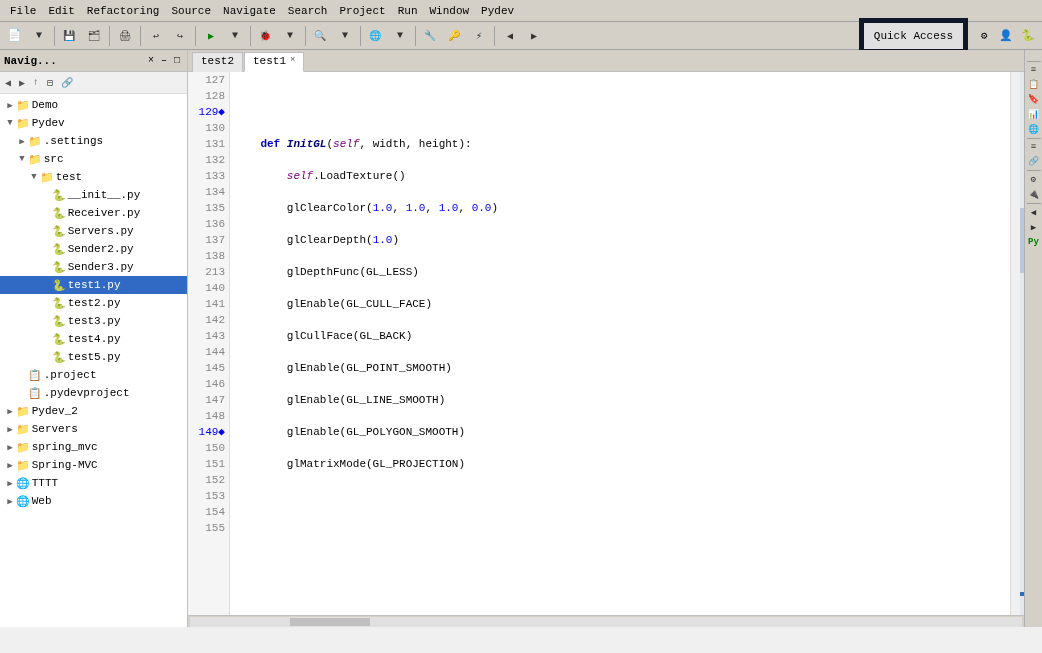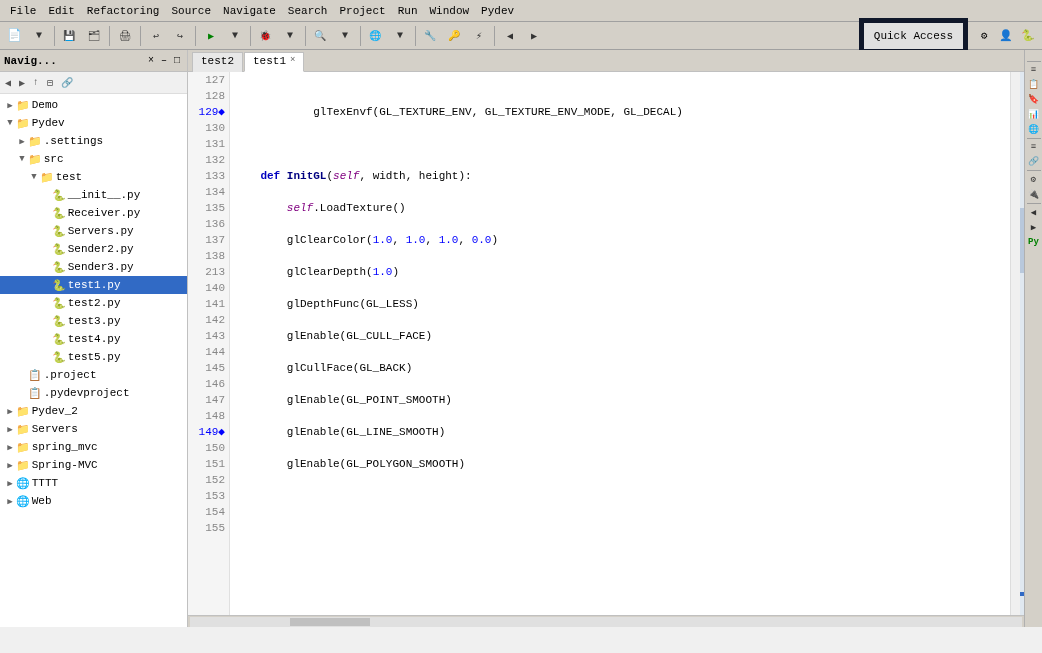--- a/index.html
+++ b/index.html
@@ -376,26 +376,23 @@
         <div class="line-num">151</div>
         <div class="line-num">152</div>
         <div class="line-num">153</div>
         <div class="line-num">154</div>
         <div class="line-num">155</div>
       </div>
 
       <div class="code-content">
         <div class="code-lines">
 
-<div class="code-line">
-  <span style="color:#000;">            glTexEnvf(GL_TEXTURE_ENV, GL_TEXTURE_ENV_MODE, GL_DECAL)</span>
-</div>
 <div class="code-line">&nbsp;</div>
 <div class="code-line">
-  <span style="color:#000;">    </span><span class="kw">def</span><span style="color:#000;"> </span><span style="color:#000080;font-weight:bold;">InitGL</span><span style="color:#000;">(</span><span style="color:#800080;font-style:italic;">self</span><span style="color:#000;">, width, height):</span>
+  <span style="color:#000;">    </span><span class="kw">def</span><span style="color:#000;"> </span><span style="color:#000080;font-weight:bold;font-style:italic;">InitGL</span><span style="color:#000;">(</span><span style="color:#800080;font-style:italic;">self</span><span style="color:#000;">, width, height):</span>
 </div>
 <div class="code-line">
   <span style="color:#000;">        </span><span style="color:#800080;font-style:italic;">self</span><span style="color:#000;">.LoadTexture()</span>
 </div>
 <div class="code-line">
   <span style="color:#000;">        glClearColor(</span><span style="color:#0000ff;">1.0</span><span style="color:#000;">, </span><span style="color:#0000ff;">1.0</span><span style="color:#000;">, </span><span style="color:#0000ff;">1.0</span><span style="color:#000;">, </span><span style="color:#0000ff;">0.0</span><span style="color:#000;">)</span>
 </div>
 <div class="code-line">
   <span style="color:#000;">        glClearDepth(</span><span style="color:#0000ff;">1.0</span><span style="color:#000;">)</span>
 </div>
@@ -409,20 +406,23 @@
   <span style="color:#000;">        glCullFace(GL_BACK)</span>
 </div>
 <div class="code-line">
   <span style="color:#000;">        glEnable(GL_POINT_SMOOTH)</span>
 </div>
 <div class="code-line">
   <span style="color:#000;">        glEnable(GL_LINE_SMOOTH)</span>
 </div>
 <div class="code-line">
   <span style="color:#000;">        glEnable(GL_POLYGON_SMOOTH)</span>
+</div>
+<div class="code-line">
+  <span style="color:#000;">        glMatrixMode(GL_PROJECTION)</span>
 </div>
 
 
 
 
 
 
 
 
 

